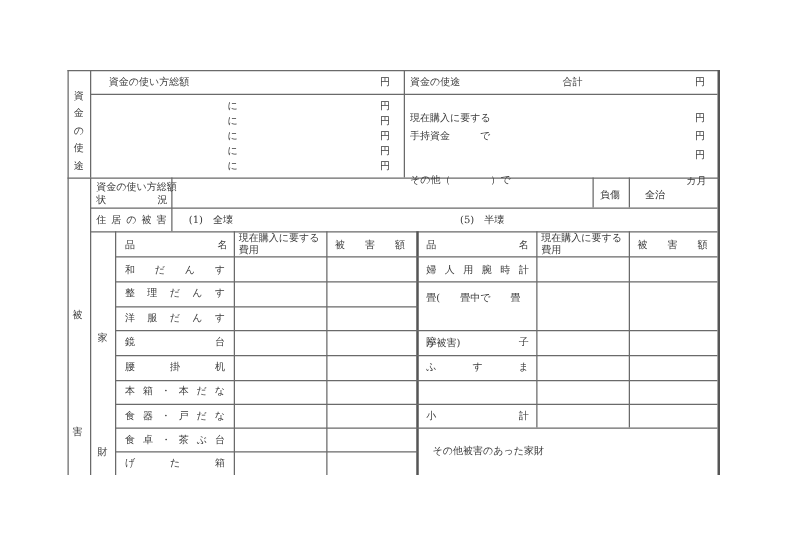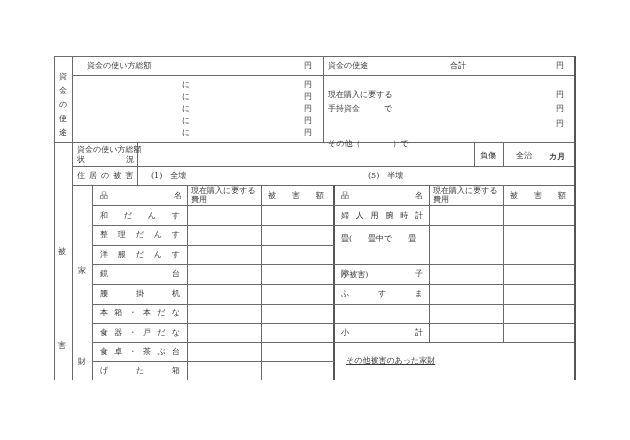--- a/index.html
+++ b/index.html
@@ -78,21 +78,21 @@
   <div class="t" style="left:556px; top:104px;">円</div>
   <div class="t" style="left:328px; top:119px;margin-top:20px;">その他（　　　　）で</div>
   <div class="t" style="left:556px; top:119px;">円</div>
 </div>
 
 <div class="t" style="left:77px; top:145px;">資金の使い方総額</div>
 <div class="t" style="left:77px; top:155px;">状</div>
 <div class="t" style="left:126px; top:155px;">況</div>
 <div class="t" style="left:480px; top:151px;font-family:Liberation Serif, serif;">負傷</div>
 <div class="t" style="left:516px; top:151px;">全治</div>
-<div class="t" style="left:549px; top:151px;font-weight:bold;">カ月</div>
+<div class="t" style="left:549px; top:140px;">カ月</div>
 
 <div class="t" style="left:58px; top:247px;">被</div>
 <div class="t" style="left:58px; top:341px;">害</div>
 <div class="t" style="left:78px; top:266px;">家</div>
 <div class="t" style="left:78px; top:357px;">財</div>
 
 <div class="t spread" style="left:77px; top:171px; width:56px; letter-spacing:0;align-items:center;">
   <span style="letter-spacing:4px;">住居の被害</span>
 </div>
 <div class="t" style="left:151px; top:171px;">(1)　全壊</div>
@@ -200,14 +200,14 @@
   </div>
   <div class="t spread" style="left:341px; top:289px; width:82px;">
     <span>ふ</span>
       <span>す</span>
       <span>ま</span>
   </div>
   <div class="t spread" style="left:341px; top:328px; width:82px;">
     <span>小</span>
       <span>計</span>
   </div>
-  <div class="t" style="left:346px; top:356px;text-decoration:underline;">その他被害のあった家財</div>
+  <div class="t" style="left:346px; top:356px;">その他被害のあった家財</div>
 </div>
 
 </body></html>

